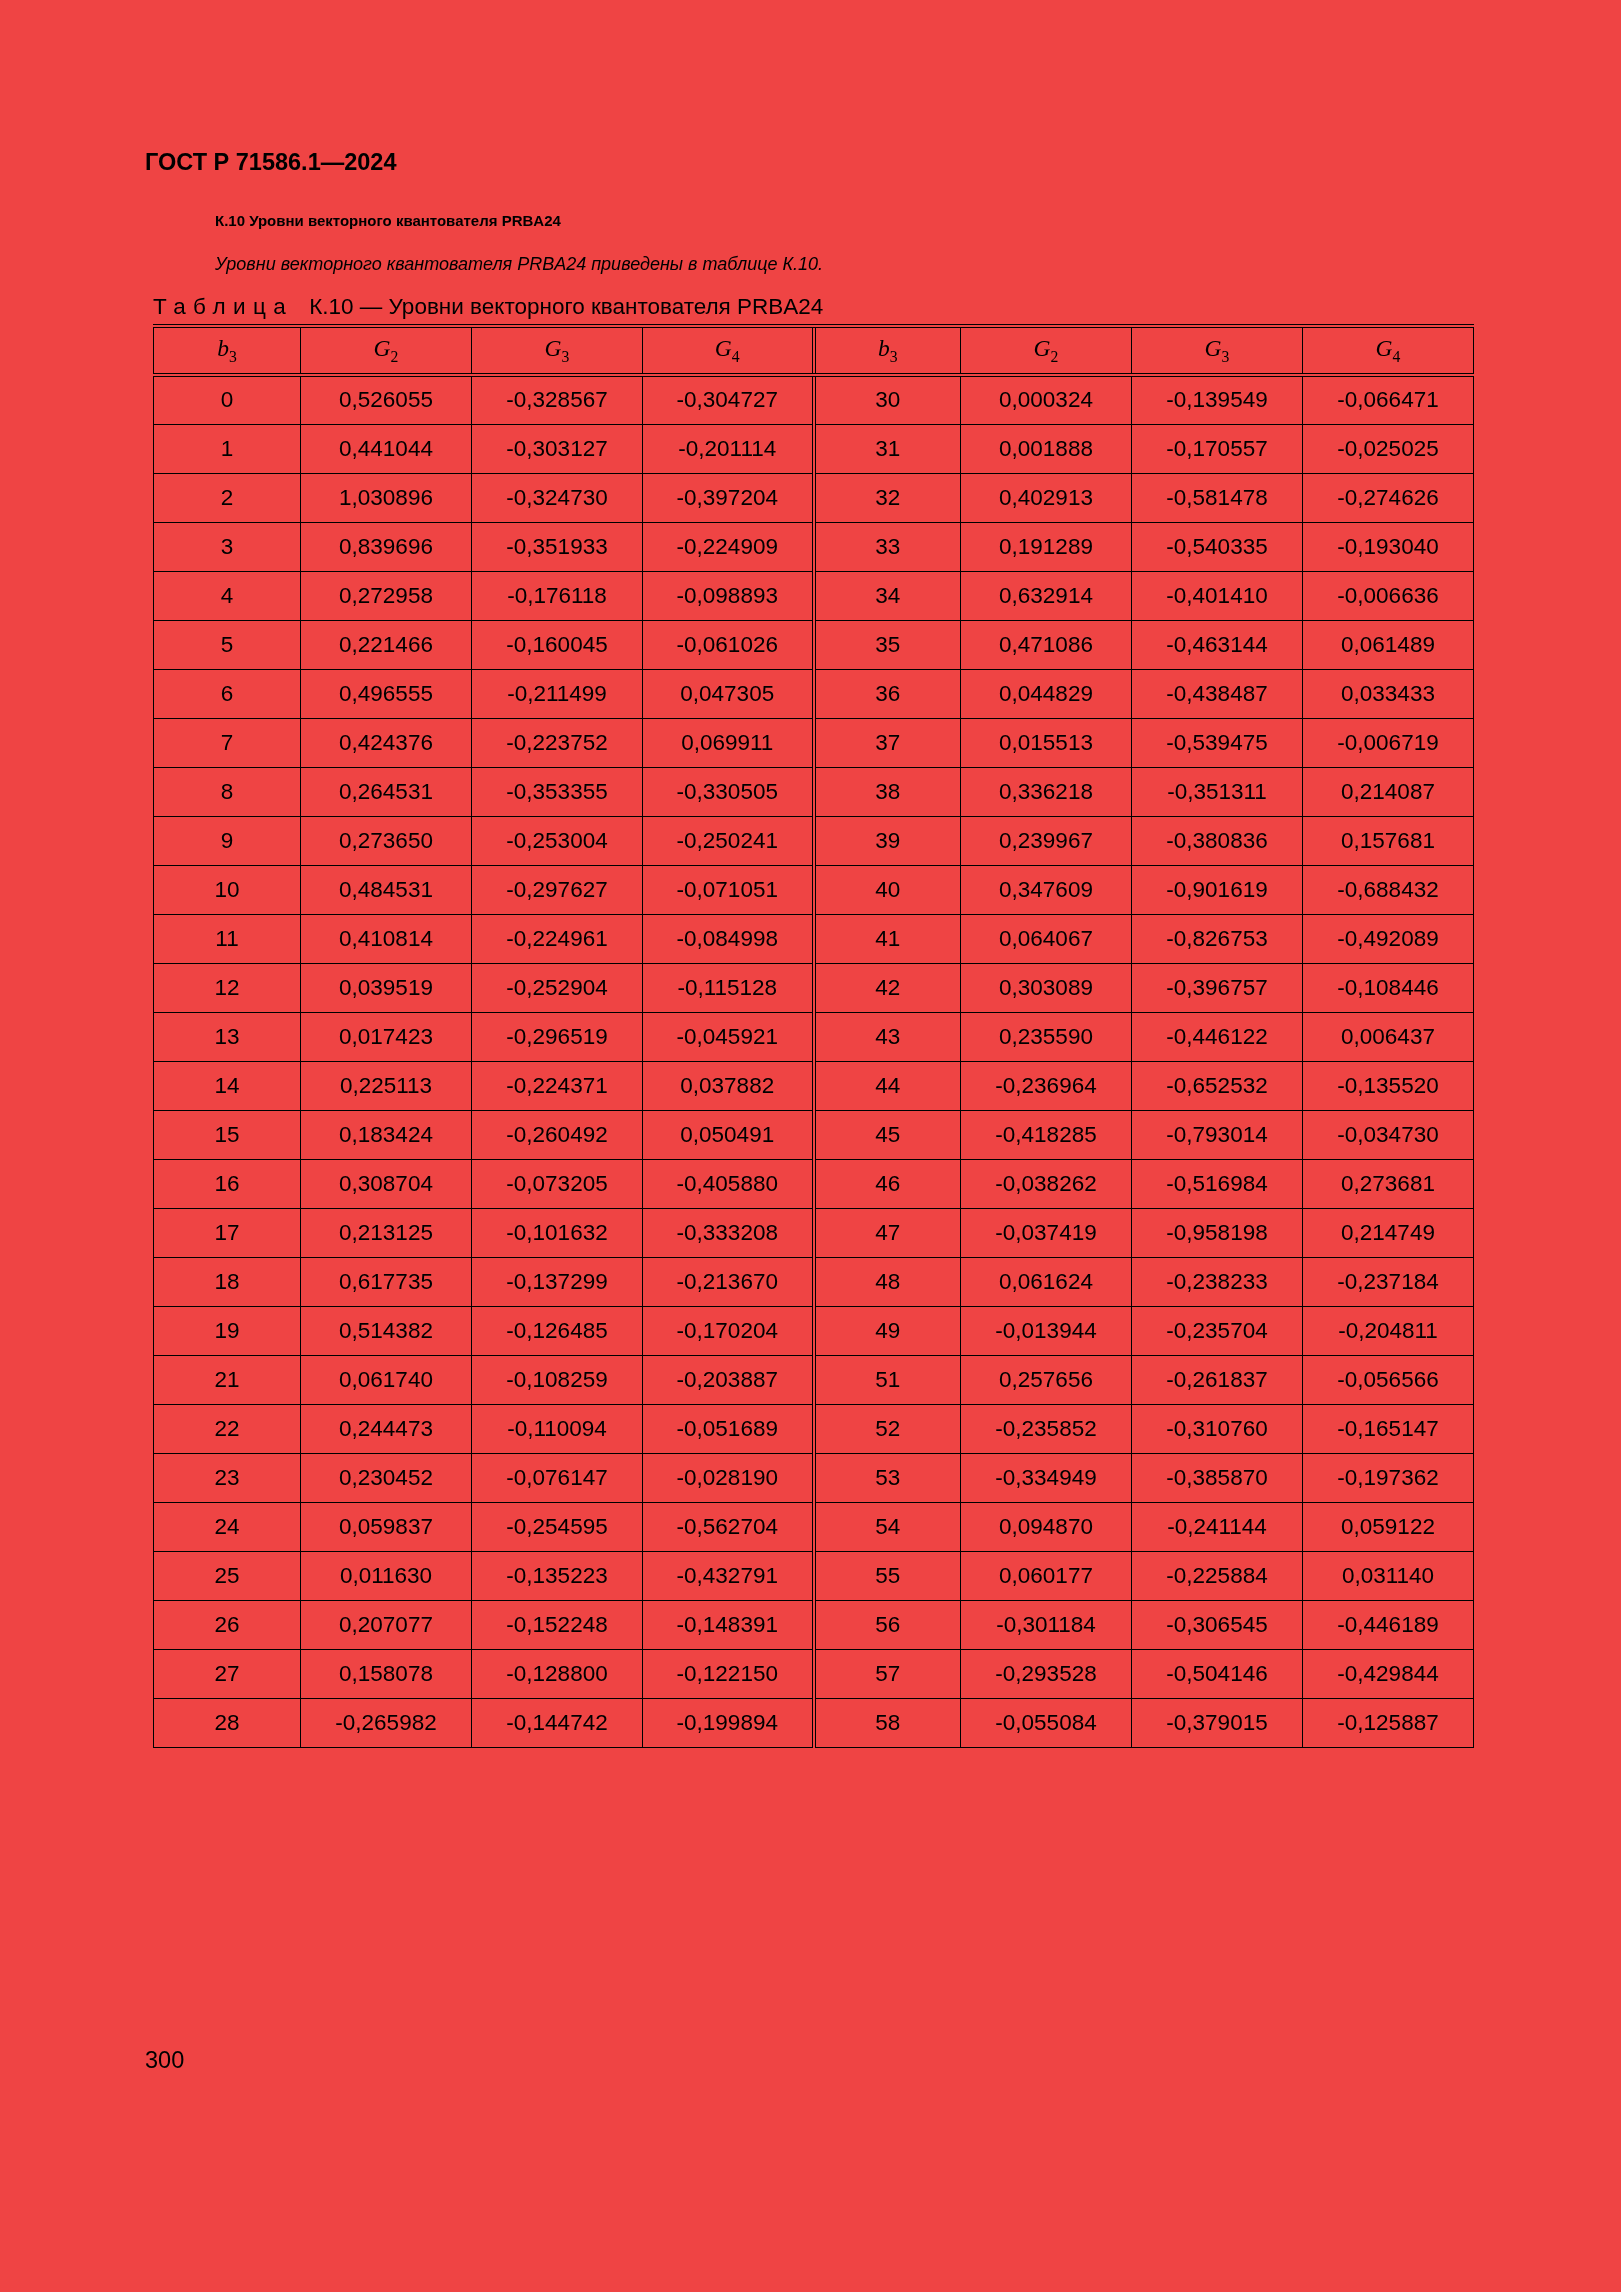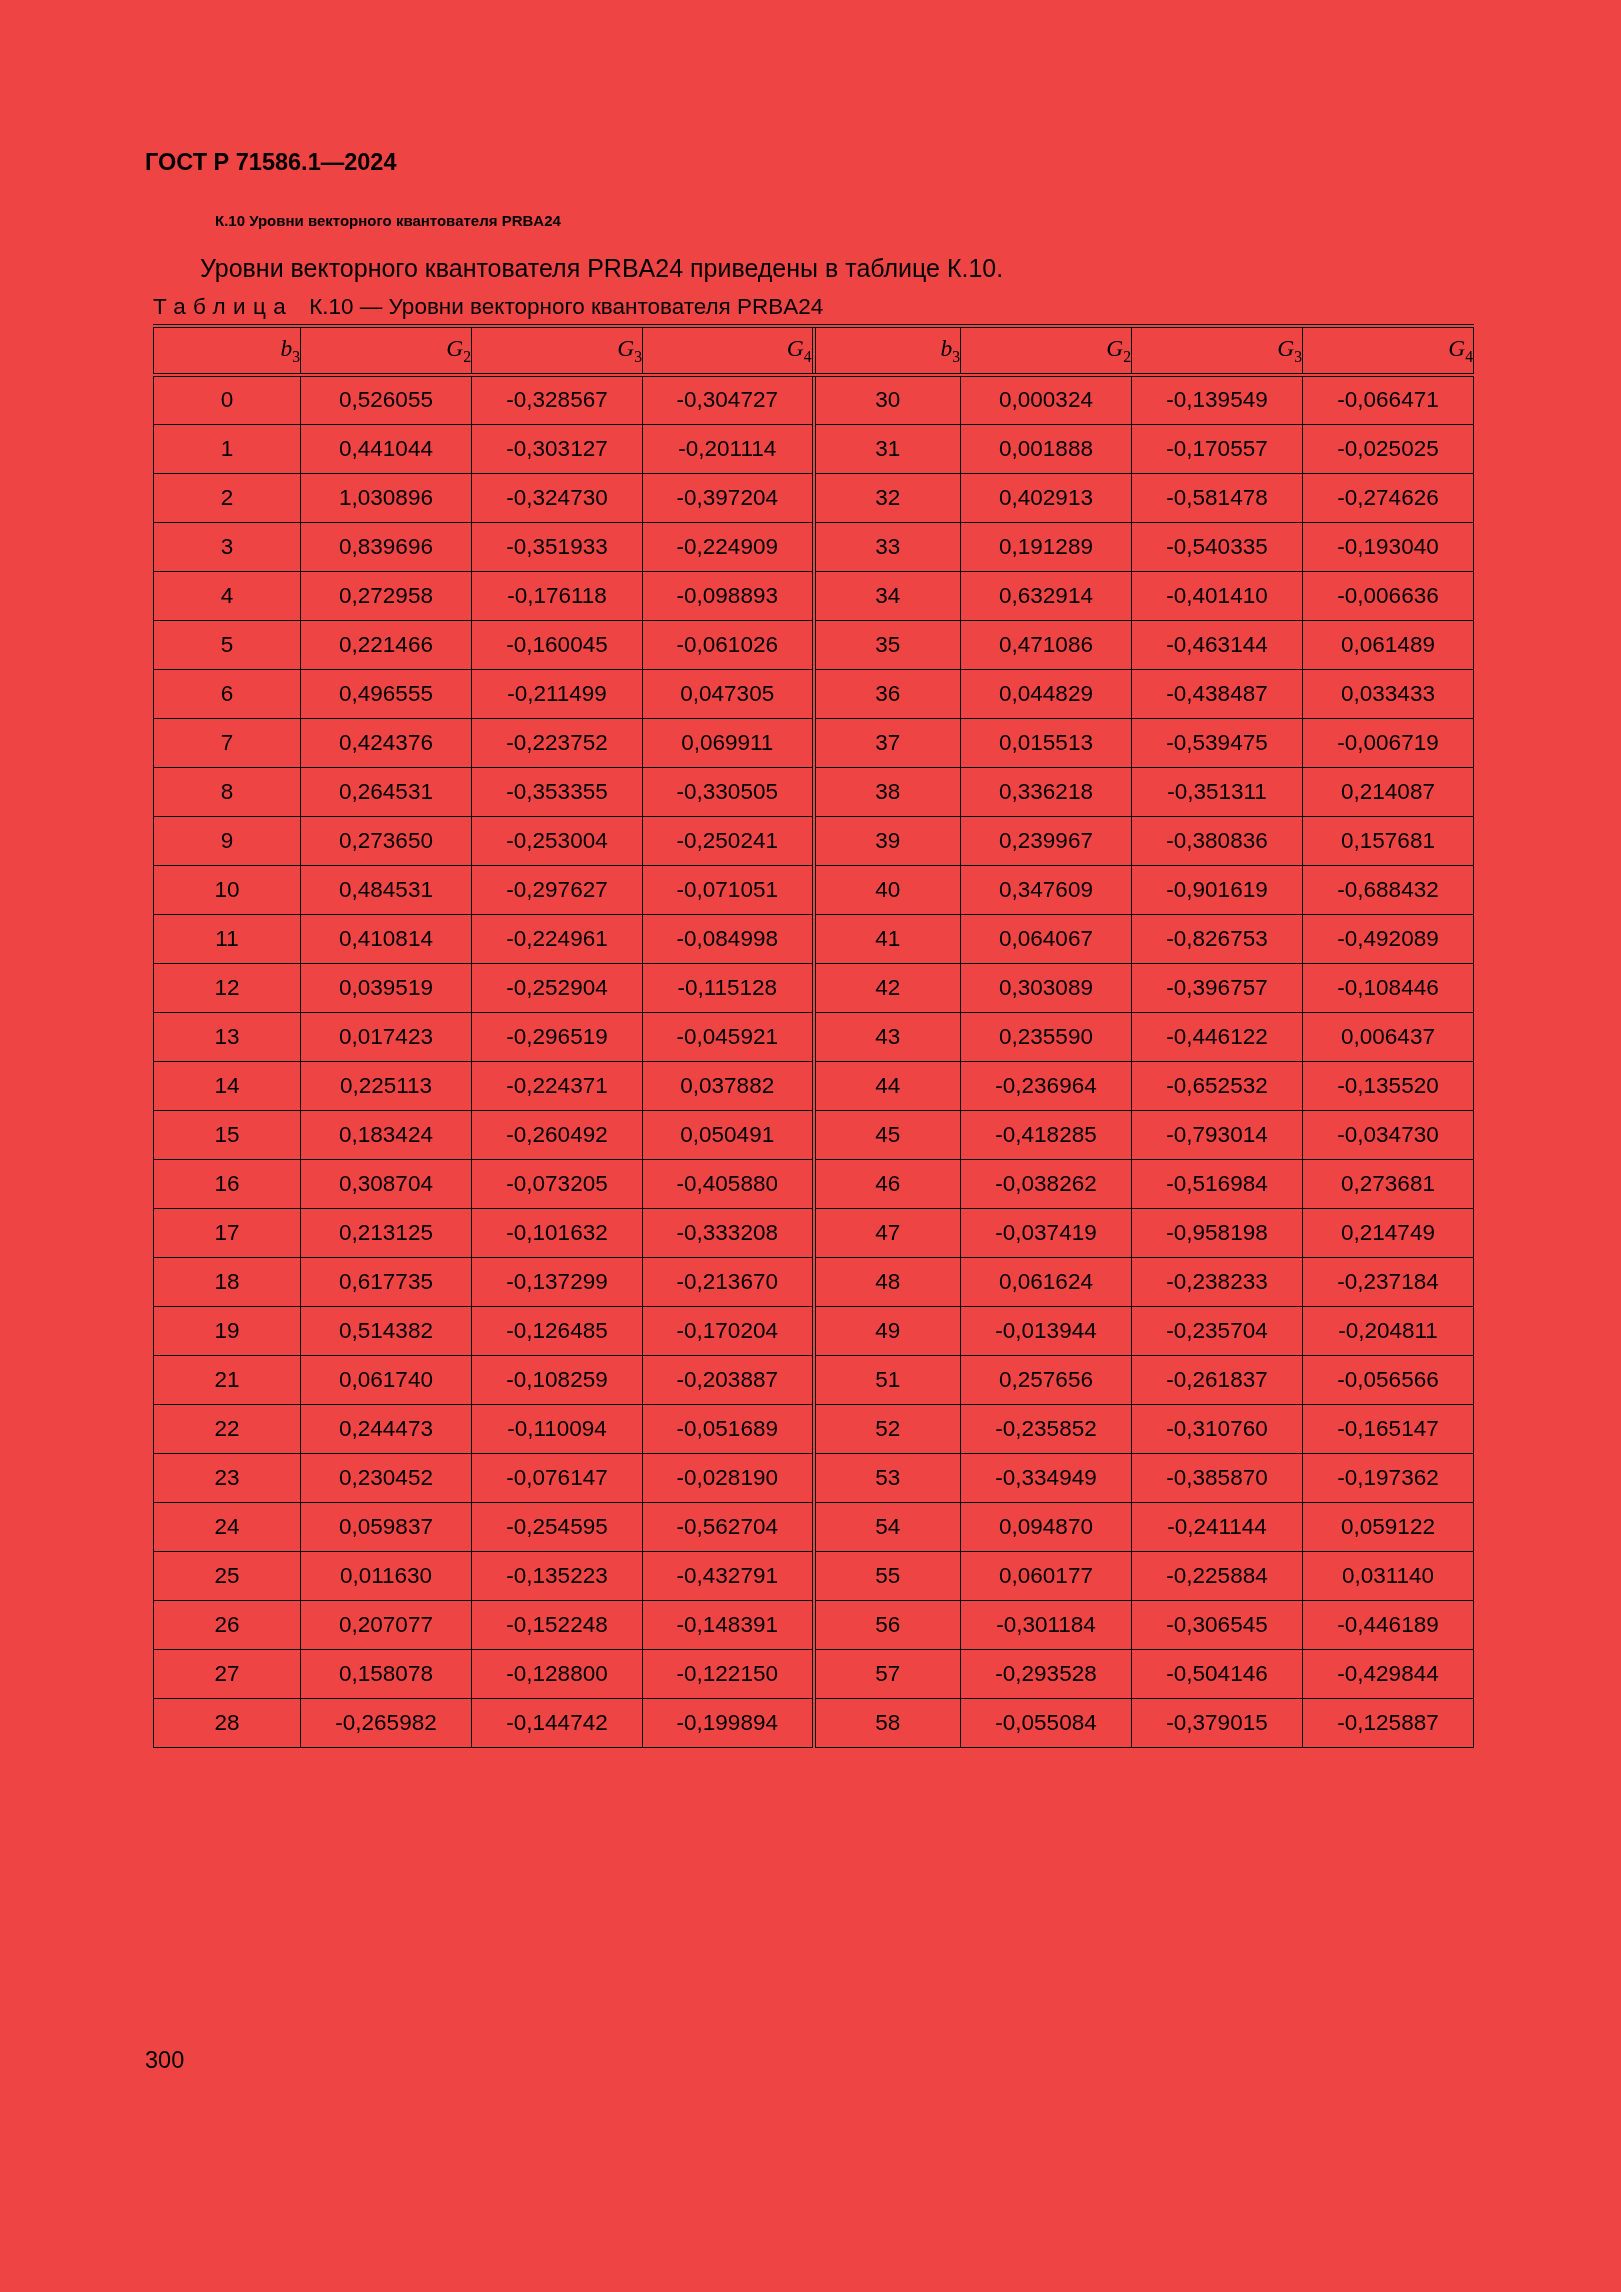--- a/index.html
+++ b/index.html
@@ -14,22 +14,23 @@
 
   .doc-header {
     position: absolute; left: 145px; top: 149px;
     font-size: 23.5px; font-weight: bold;
   }
   .section-heading {
     position: absolute; left: 215px; top: 212px;
     font-size: 15px; font-weight: bold;
   }
   .paragraph {
-    position: absolute; left: 200px; top: 254px;
-    font-size: 25px;
+    position: absolute; left: 215px; top: 254px;
+    font-size: 18px;
+    font-style: italic;
   }
   .table-caption {
     position: absolute; left: 153px; top: 294px;
     font-size: 22.5px;
   }
   .cap-label { letter-spacing: 0.33em; }
   .cap-rest  { margin-left: 16px; }
 
   table.data-table {
     position: absolute; left: 153px; top: 324px;
@@ -44,21 +45,20 @@
     overflow: hidden;
     white-space: nowrap;
   }
   .data-table th {
     height: 49px;
     font-weight: normal;
     font-size: 23.5px;
     font-family: "Liberation Serif", serif;
     border-top: 4.9px double #000000;
     border-bottom: 4.9px double #000000;
-    text-align: right;
   }
   .data-table th i { font-style: italic; }
   .data-table th sub { font-size: 15.7px; font-style: normal; vertical-align: sub; }
   .data-table td {
     height: 49px;
     font-size: 22.5px;
   }
   .dbl-left { border-left: 4.9px double #000000 !important; }
 
   .page-number {

